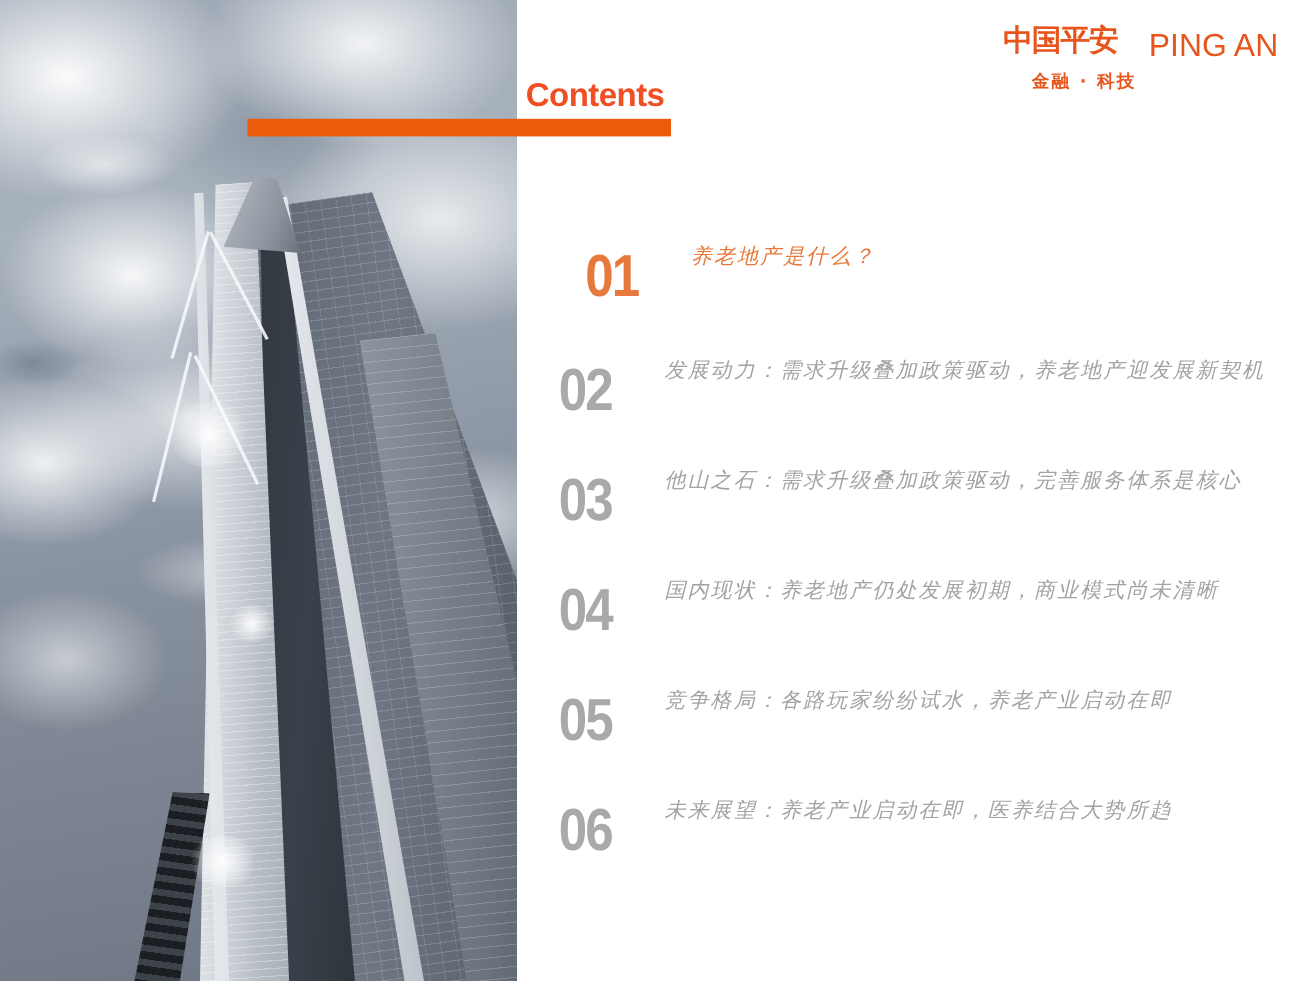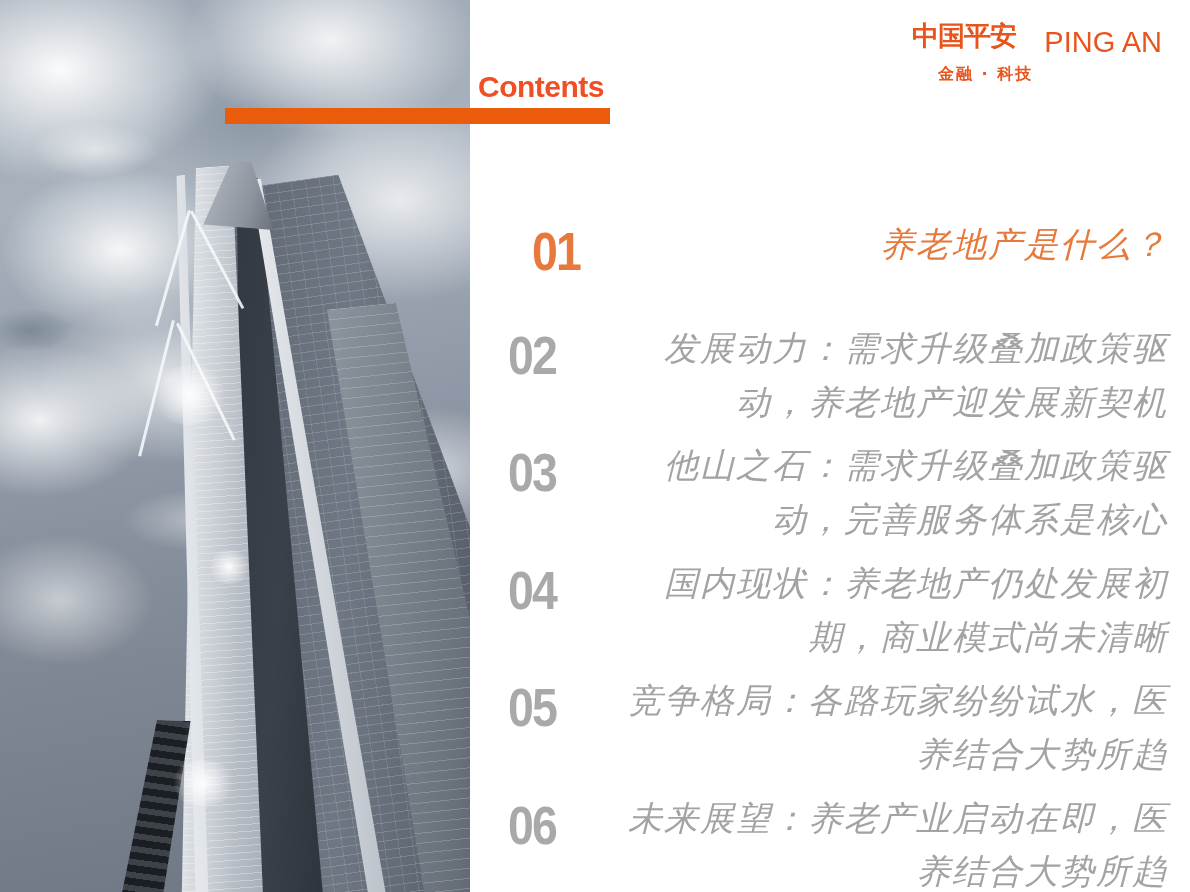--- a/index.html
+++ b/index.html
@@ -239,29 +239,28 @@
     line-height: 1.02;
     color: #A9A9A9;
     font-family: "Liberation Sans", sans-serif;
     letter-spacing: -2px;
     transform: scaleX(0.86);
     transform-origin: left center;
     padding-top: 12px;
   }
   .toc-text {
     flex: 1 1 auto;
-    font-size: 34px;
+    font-size: 19px;
     line-height: 1.58;
     color: #A3A3A3;
     font-family: "DejaVu Serif", "Liberation Serif", serif;
     letter-spacing: 2px;
     padding-top: 6px;
     font-style: italic;
     font-weight: normal;
-    text-align: right;
   }
   .toc-item.active .toc-num { color: #E8793C; }
   .toc-item.active .toc-text { color: #E8793C; }
 
   
   #toc .toc-item:first-child { min-height: 100px; margin-left: 24px; }
 </style>
 </head>
 <body>
 
@@ -310,19 +309,19 @@
     <div class="toc-item">
       <div class="toc-num">03</div>
       <div class="toc-text">他山之石：需求升级叠加政策驱动，完善服务体系是核心</div>
     </div>
     <div class="toc-item">
       <div class="toc-num">04</div>
       <div class="toc-text">国内现状：养老地产仍处发展初期，商业模式尚未清晰</div>
     </div>
     <div class="toc-item">
       <div class="toc-num">05</div>
-      <div class="toc-text">竞争格局：各路玩家纷纷试水，医养结合大势所趋</div>
+      <div class="toc-text">竞争格局：各路玩家纷纷试水，养老产业启动在即</div>
     </div>
     <div class="toc-item">
       <div class="toc-num">06</div>
       <div class="toc-text">未来展望：养老产业启动在即，医养结合大势所趋</div>
     </div>
   </div>
 
 </body></html>

